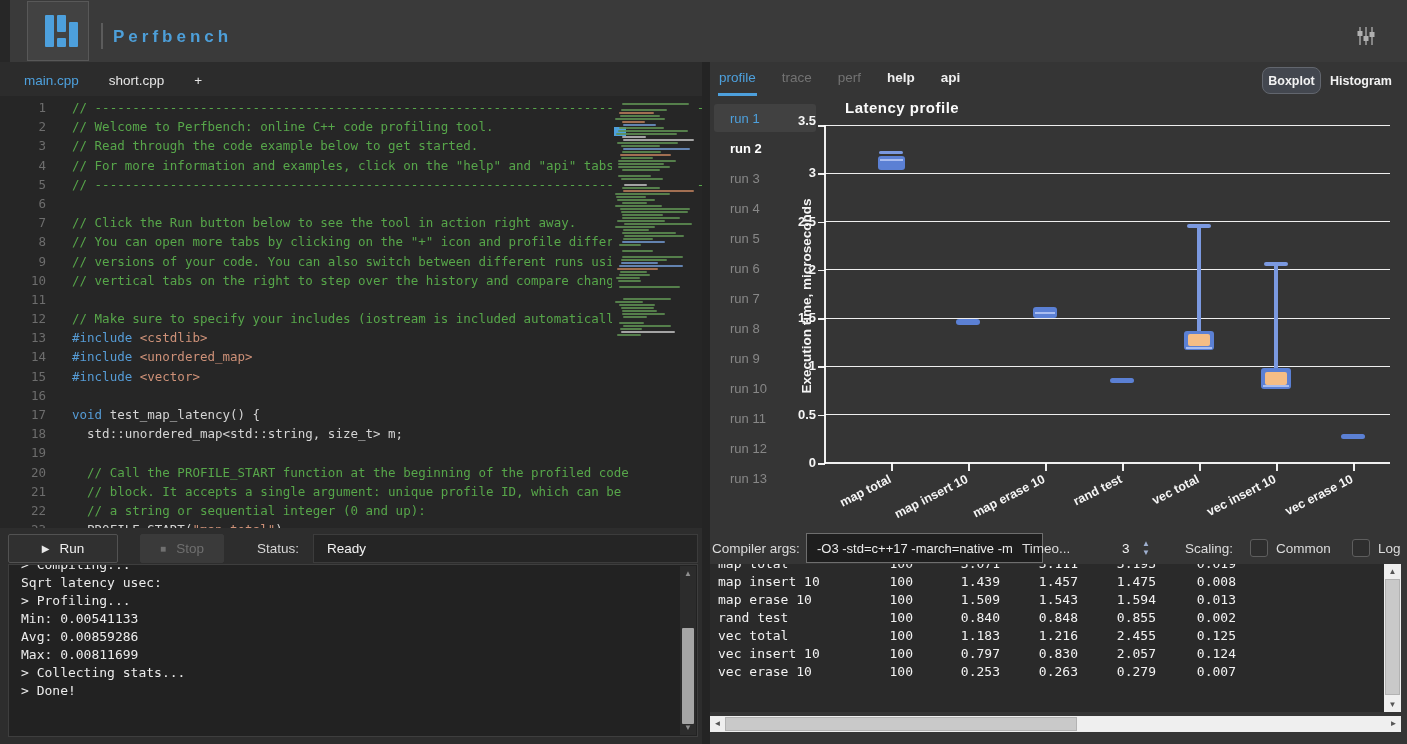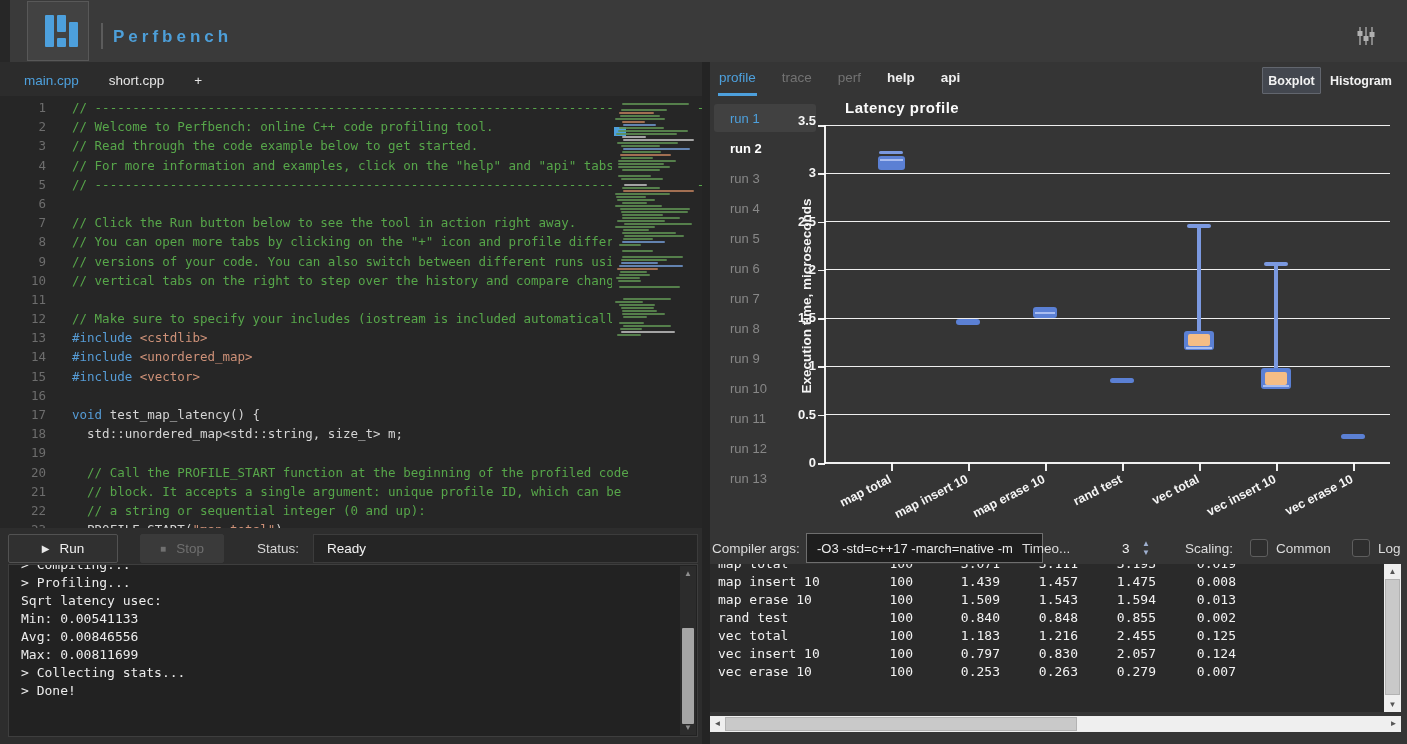--- a/index.html
+++ b/index.html
@@ -61,21 +61,21 @@
   .csb-btn { position:absolute; left:0; width:16px; height:15px; color:#8f8f8f; font-size:8px; text-align:center; line-height:15px; }
   .csb-thumb { position:absolute; left:2px; width:12px; background:#a6a6a6; border-radius:1px; }
 
   
   .right-tabbar { left:718px; top:62px; height:34px; display:flex; align-items:center; gap:24px; }
   .rtab { font-size:13.5px; padding:7px 1px 8px 1px; border-bottom:3px solid transparent; }
   .rtab.active { color:#4da0dd; border-bottom-color:#4da0dd; }
   .rtab.dim { color:#737373; }
   .rtab.normal { color:#efefef; font-weight:bold; }
   .view-btn { position:absolute; top:67px; height:27px; display:flex; align-items:center; justify-content:center; font-size:12.5px; color:#f2f2f2; font-weight:bold; }
-  .view-btn.active { background:#43474f; border:1px solid #62666e; border-radius:1px; }
+  .view-btn.active { background:#43474f; border:1px solid #62666e; border-radius:8px; }
 
   
   .run-item { position:absolute; left:714px; width:102px; height:28px; display:flex; align-items:center; padding-left:16px; font-size:13px; border-radius:3px; }
   .run-item.selected { background:#414141; color:#4da0dd; }
   .run-item.highlight { color:#ffffff; font-weight:bold; }
   .run-item.dim { color:#878787; }
 
   
   .chart-title { left:845px; top:99px; width:505px; font-size:15px; font-weight:bold; color:#fafafa; letter-spacing:0.5px; }
   .gridline { position:absolute; background:rgba(255,255,255,0.92); }
@@ -262,24 +262,24 @@
     <span>Stop</span>
   </div>
   <div class="abs status-label">Status:</div>
   <div class="abs status-field">
     <span>Ready</span>
   </div>
 
   <div class="abs console">
     <div class="console-text" id="console-text">
         <div>&gt; Compiling...</div>
+        <div>Sqrt latency usec:</div>
         <div>&gt; Profiling...</div>
-        <div>Sqrt latency usec:</div>
         <div>Min: 0.00541133</div>
-        <div>Avg: 0.00846556</div>
+        <div>Avg: 0.00859286</div>
         <div>Max: 0.00811699</div>
         <div>&gt; Collecting stats...</div>
         <div>&gt; Done!</div>
       </div>
     <div class="csb">
       <div class="csb-btn" style="top:0;">▲</div>
       <div class="csb-thumb" style="top:62px; height:96px;"></div>
       <div class="csb-btn" style="bottom:0;">▼</div>
     </div>
   </div>

